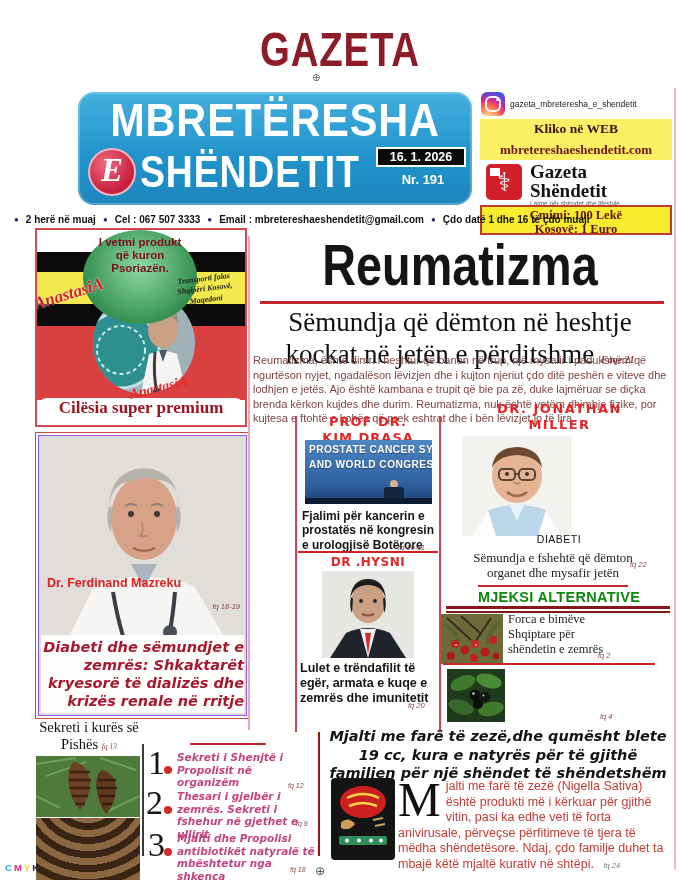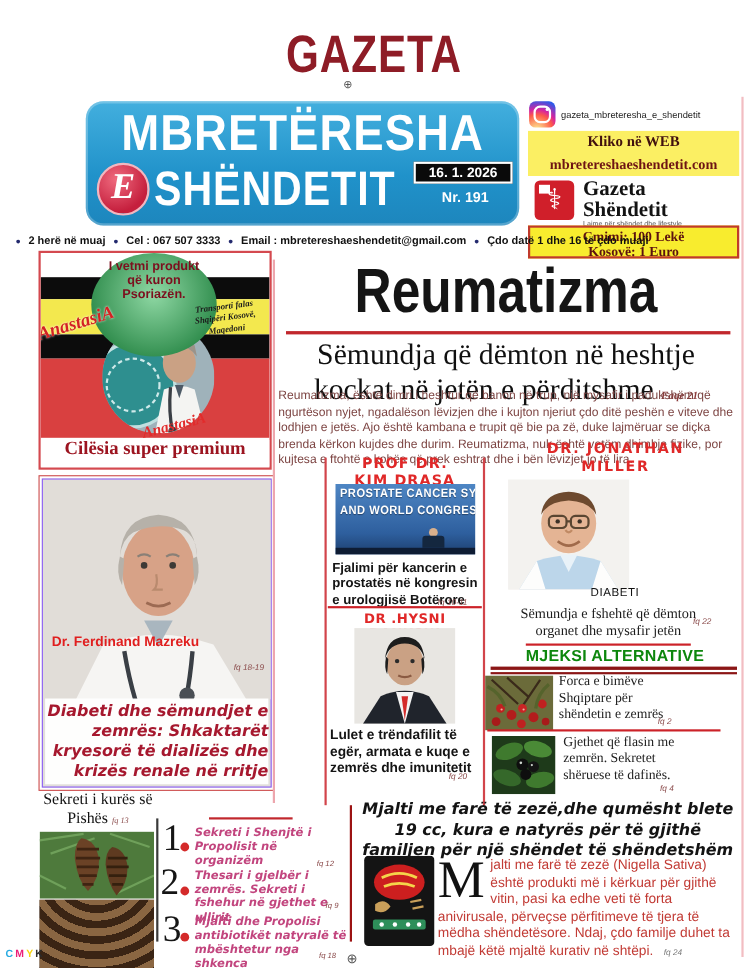--- a/index.html
+++ b/index.html
@@ -71,22 +71,22 @@
   .lead-body{left:253px;top:353px;width:414px;font-size:11px;color:#7d4543;line-height:1.32;}
 
   
   .adbox{left:35px;top:228px;width:212px;height:199px;border:2.5px solid #d4494f;background:#fff;
          overflow:hidden;box-sizing:border-box;}
   .ad-band{left:0;width:100%;}
   .ad-k1{top:22px;height:20px;background:#0c0c0c;}
   .ad-y{top:42px;height:32px;background:#f3e84e;}
   .ad-k2{top:74px;height:22px;background:#0c0c0c;}
   .ad-r{top:96px;height:74px;background:#d94040;}
-  .ad-strip{top:168px;height:26px;background:#fff;width:100%;text-align:center;
-            font-family:"Liberation Serif",serif;font-weight:700;font-size:17px;color:#9c1420;}
+  .ad-strip{top:168px;height:36px;background:#fff;width:100%;text-align:center;
+            font-family:"Liberation Serif",serif;font-weight:700;font-size:17px;color:#9c1420;border-radius:10px;}
   .ad-oval{left:46px;top:0;width:114px;height:94px;border-radius:50%;z-index:3;
            background:radial-gradient(ellipse at 50% 40%,#8fd8a4,#2f8c4c 75%,#1e6b36);
            text-align:center;color:#7c0f1e;font-weight:700;font-size:11.5px;line-height:1.12;
            padding:6px 14px 0;box-sizing:border-box;}
   .ad-brand1{left:-4px;top:54px;transform:rotate(-17deg);font-family:"Liberation Serif",serif;
              font-style:italic;font-weight:700;font-size:17px;color:#d42222;z-index:4;
              text-shadow:0 0 2px #fff;}
   .ad-transport{right:2px;top:44px;width:76px;transform:rotate(-7deg);text-align:center;
                 font-family:"Liberation Serif",serif;font-style:italic;font-weight:700;
                 font-size:8px;color:#1c1c1c;line-height:1.3;z-index:4;}
@@ -384,21 +384,20 @@
       <ellipse cx="42" cy="12" rx="13" ry="7" fill="#4a8a36" transform="rotate(15 42 12)"></ellipse>
       <ellipse cx="14" cy="38" rx="13" ry="7" fill="#35682a" transform="rotate(18 14 38)"></ellipse>
       <ellipse cx="44" cy="40" rx="13" ry="7" fill="#3f7a2e" transform="rotate(-12 44 40)"></ellipse>
       <circle cx="28" cy="26" r="5.5" fill="#0e0e0e"></circle>
         <circle cx="38" cy="28" r="5" fill="#141414"></circle>
       <circle cx="31" cy="35" r="5" fill="#0e0e0e"></circle>
       <circle cx="26.5" cy="24.5" r="1.2" fill="#cfd6cf"></circle>
         <circle cx="36.5" cy="26.5" r="1" fill="#cfd6cf"></circle>
     </svg>
   </div>
-  <div class="abs c3-txtB">Gjethet që flasin me zemrën. Sekretet shëruese të dafinës.</div>
   <div class="abs pageref c3-pageB">fq 4</div>
 
   <div class="abs pine-title">
     <span>Sekreti i kurës së Pishës</span>
     <span class="pageref">fq 13</span>
   </div>
   <div class="abs pine-img1">
     <svg width="104" height="61" viewBox="0 0 104 61">
       <rect width="104" height="61" fill="#4e7a3c"></rect>
       <path d="M0 8 L40 2 M10 20 L50 6 M64 2 L100 14 M70 56 L104 40 M0 40 L24 52" stroke="#6fa05a" stroke-width="2"></path>

